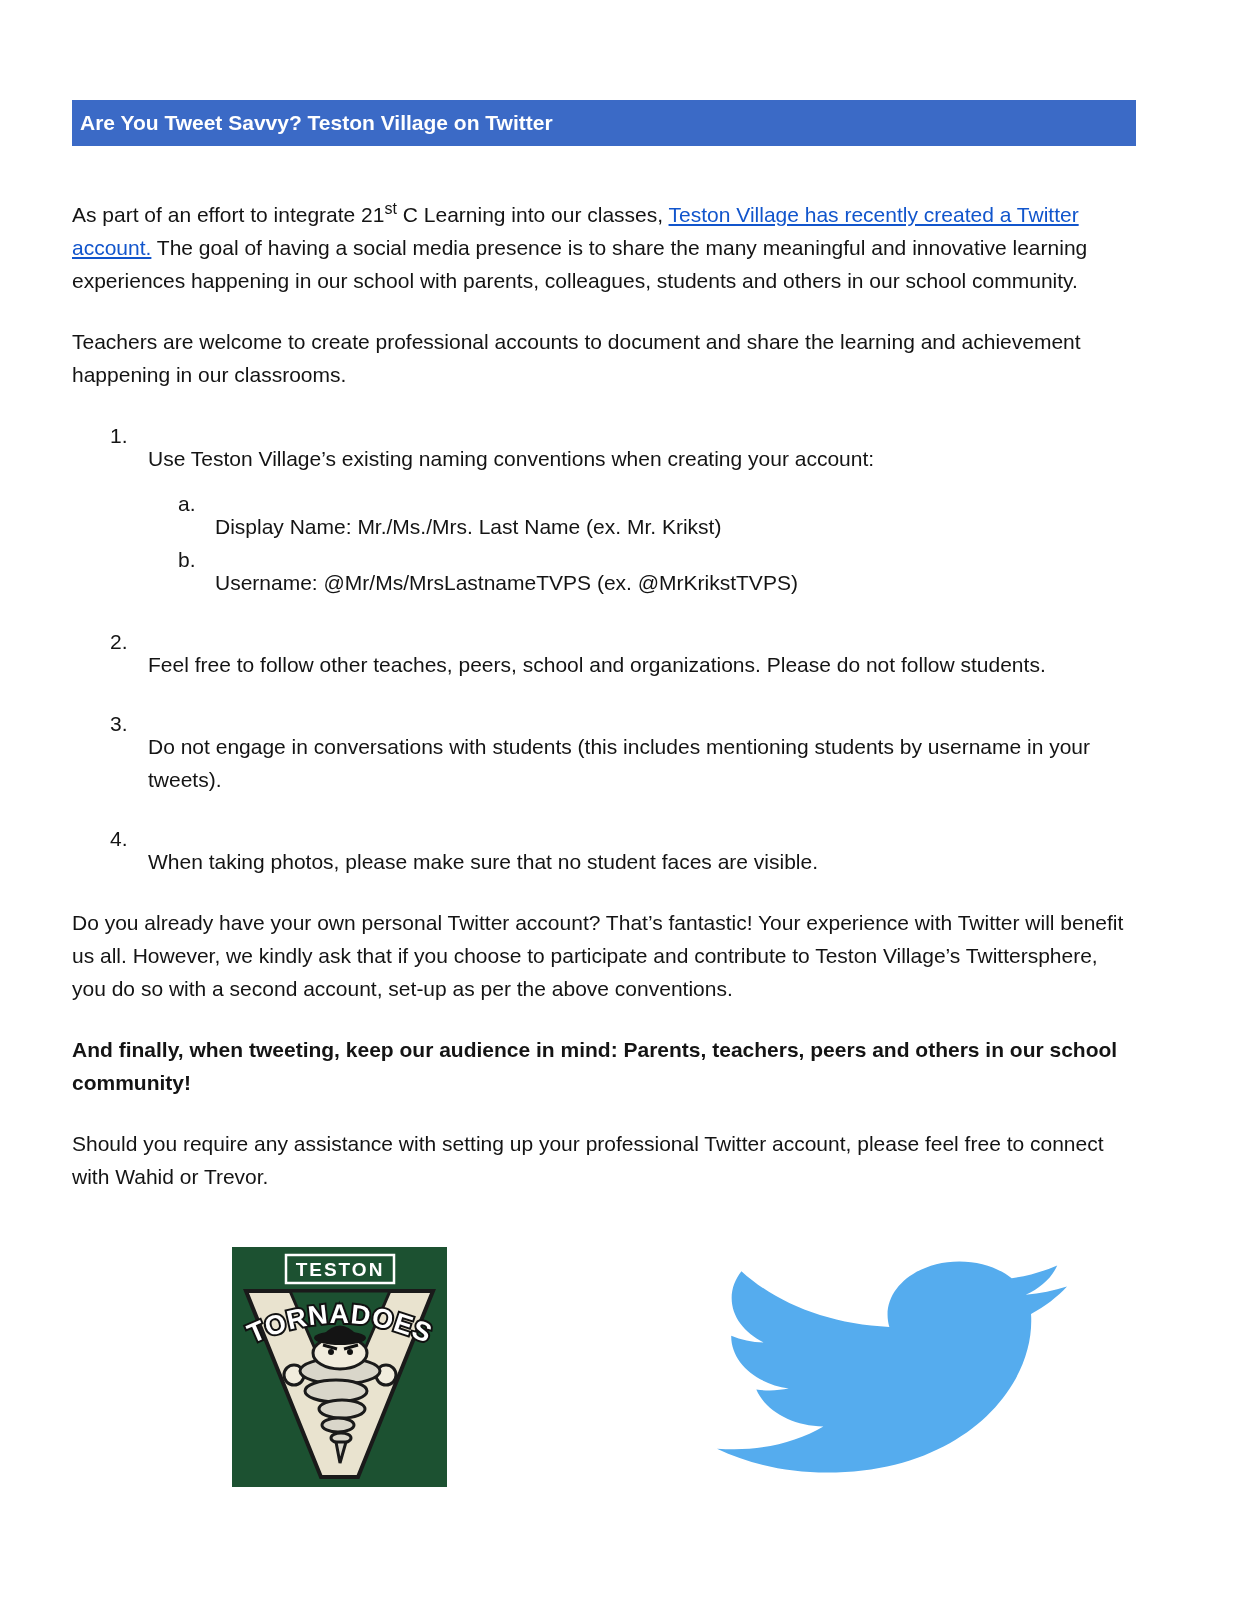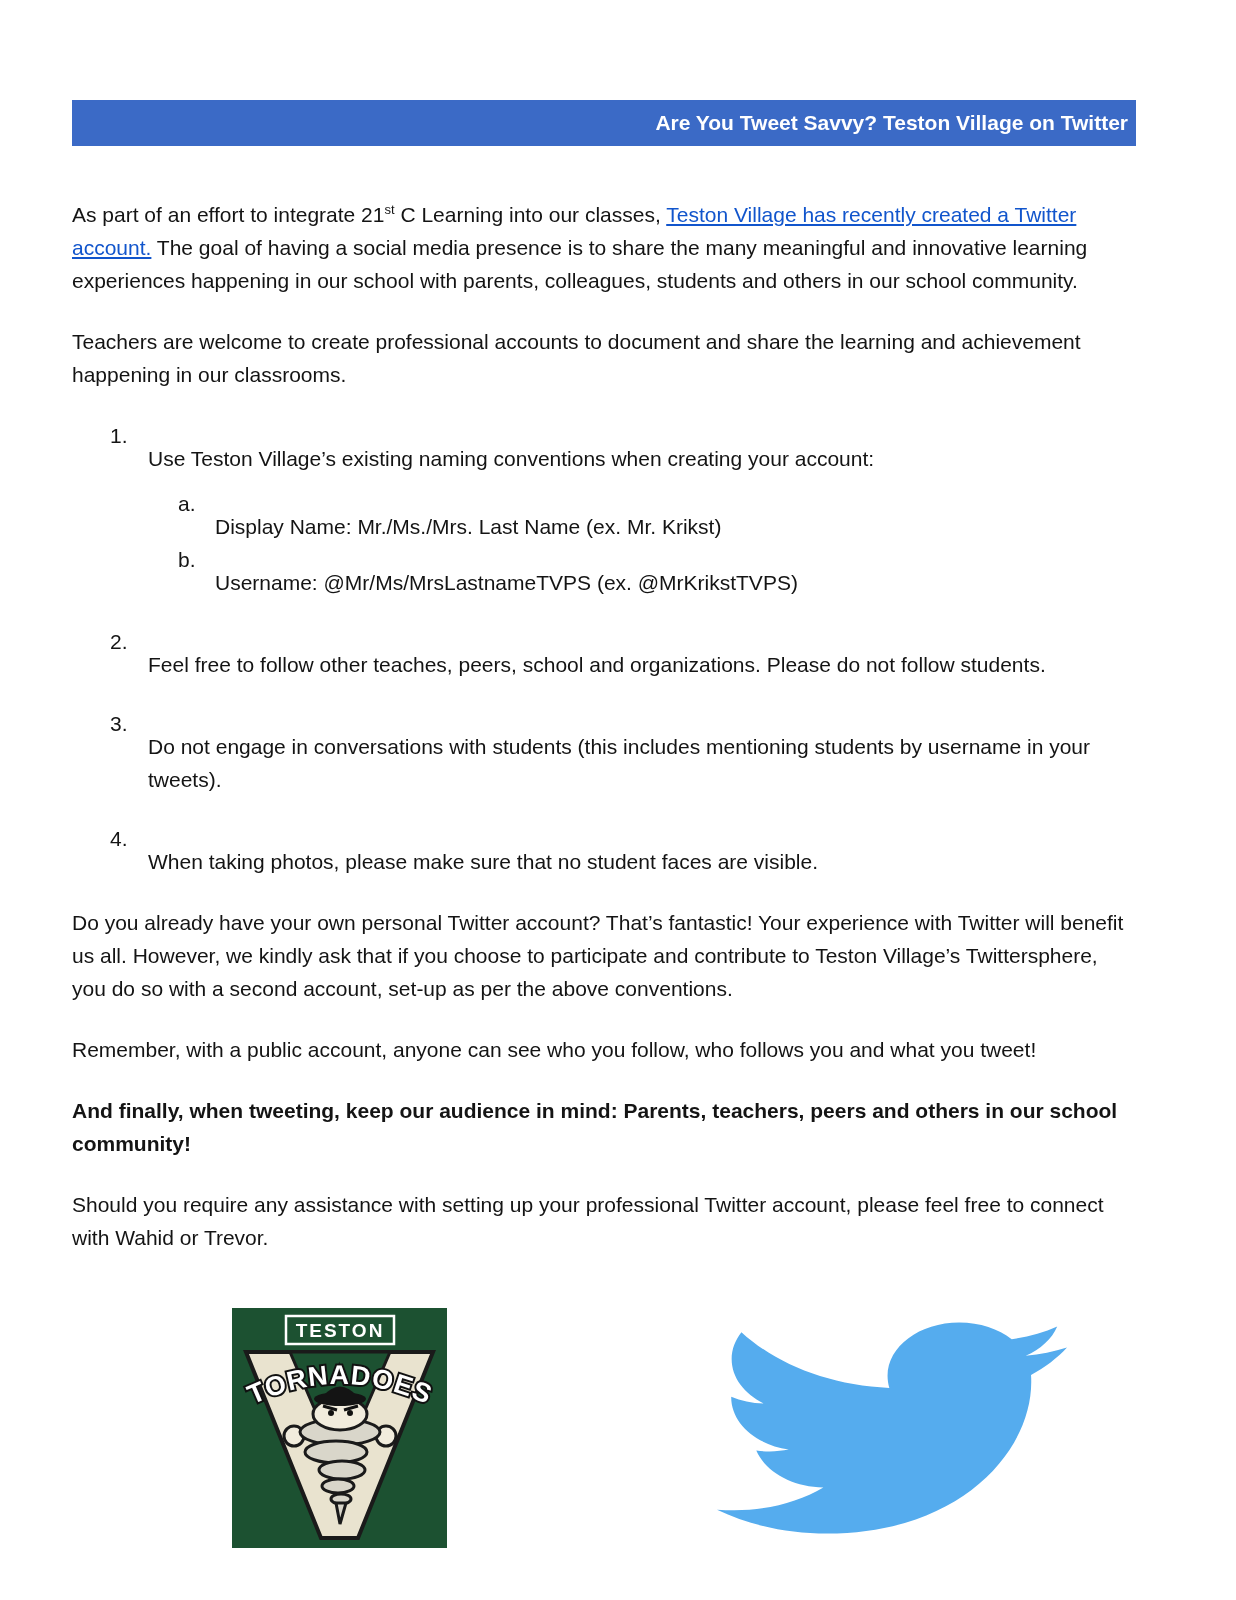--- a/index.html
+++ b/index.html
@@ -8,36 +8,36 @@
     width: 1236px;
     min-height: 1600px;
     font-family: "Liberation Sans", "DejaVu Sans", sans-serif;
     color: #141414;
   }
   .page { padding: 100px 100px 40px 72px; }
 
   .banner {
     background: #3b6ac6;
     color: #ffffff;
-    text-align: right;
+    text-align: left;
     font-weight: 700;
     font-size: 21px;
     padding: 11px 8px;
   }
 
   .para {
     font-size: 21px;
     line-height: 33px;
     margin: 28px 0;
   }
   .para.first { margin-top: 52px; }
   .para.bold { font-weight: 700; }
 
   a.link { color: #1155cc; text-decoration: underline; cursor: pointer; }
-  sup { font-size: 13px; line-height: 0; vertical-align: super; }
+  sup { font-size: 16px; line-height: 0; vertical-align: super; }
   strong { font-weight: 400; }
 
   .olist { font-size: 21px; line-height: 33px; }
   .li { display: flex; margin-top: 26px; }
   .li .marker { flex: 0 0 38px; margin-left: 38px; }
   .li .li-text { flex: 1; margin-top: 23px; }
   .li.sub { margin-top: 12px; }
   .li.sub + .li.sub { margin-top: 0; }
   .li.sub .marker { margin-left: 106px; flex: 0 0 37px; }
 
@@ -88,21 +88,20 @@
 
     <div class="li">
       <span class="marker">4.</span>
       <span class="li-text">When taking photos, please make sure that no student faces are visible.</span>
     </div>
 
   </div>
 
   <p class="para">Do you already have your own personal Twitter account? That’s fantastic! Your experience with Twitter will benefit us all. However, we kindly ask that if you choose to participate and contribute to Teston Village’s Twittersphere, you do so with a second account, set-up as per the above conventions.</p>
 
-  <p class="para">Remember, with a public account, anyone can see who you follow, who follows you and what you tweet!</p>
 
   <p class="para bold">And finally, when tweeting, keep our audience in mind: Parents, teachers, peers and others in our school community!</p>
 
   <p class="para">Should you require any assistance with setting up your professional Twitter account, please feel free to connect with Wahid or Trevor.</p>
 
   <div class="logos">
 
     <svg class="tornadoes-svg" width="215" height="240" viewBox="0 0 215 240" role="img">
       <rect x="0" y="0" width="215" height="240" fill="#1c5131"></rect>
       <polygon points="14,44 201,44 126,230 89,230" fill="#e9e3cf" stroke="#1a1a1a" stroke-width="4"></polygon>

